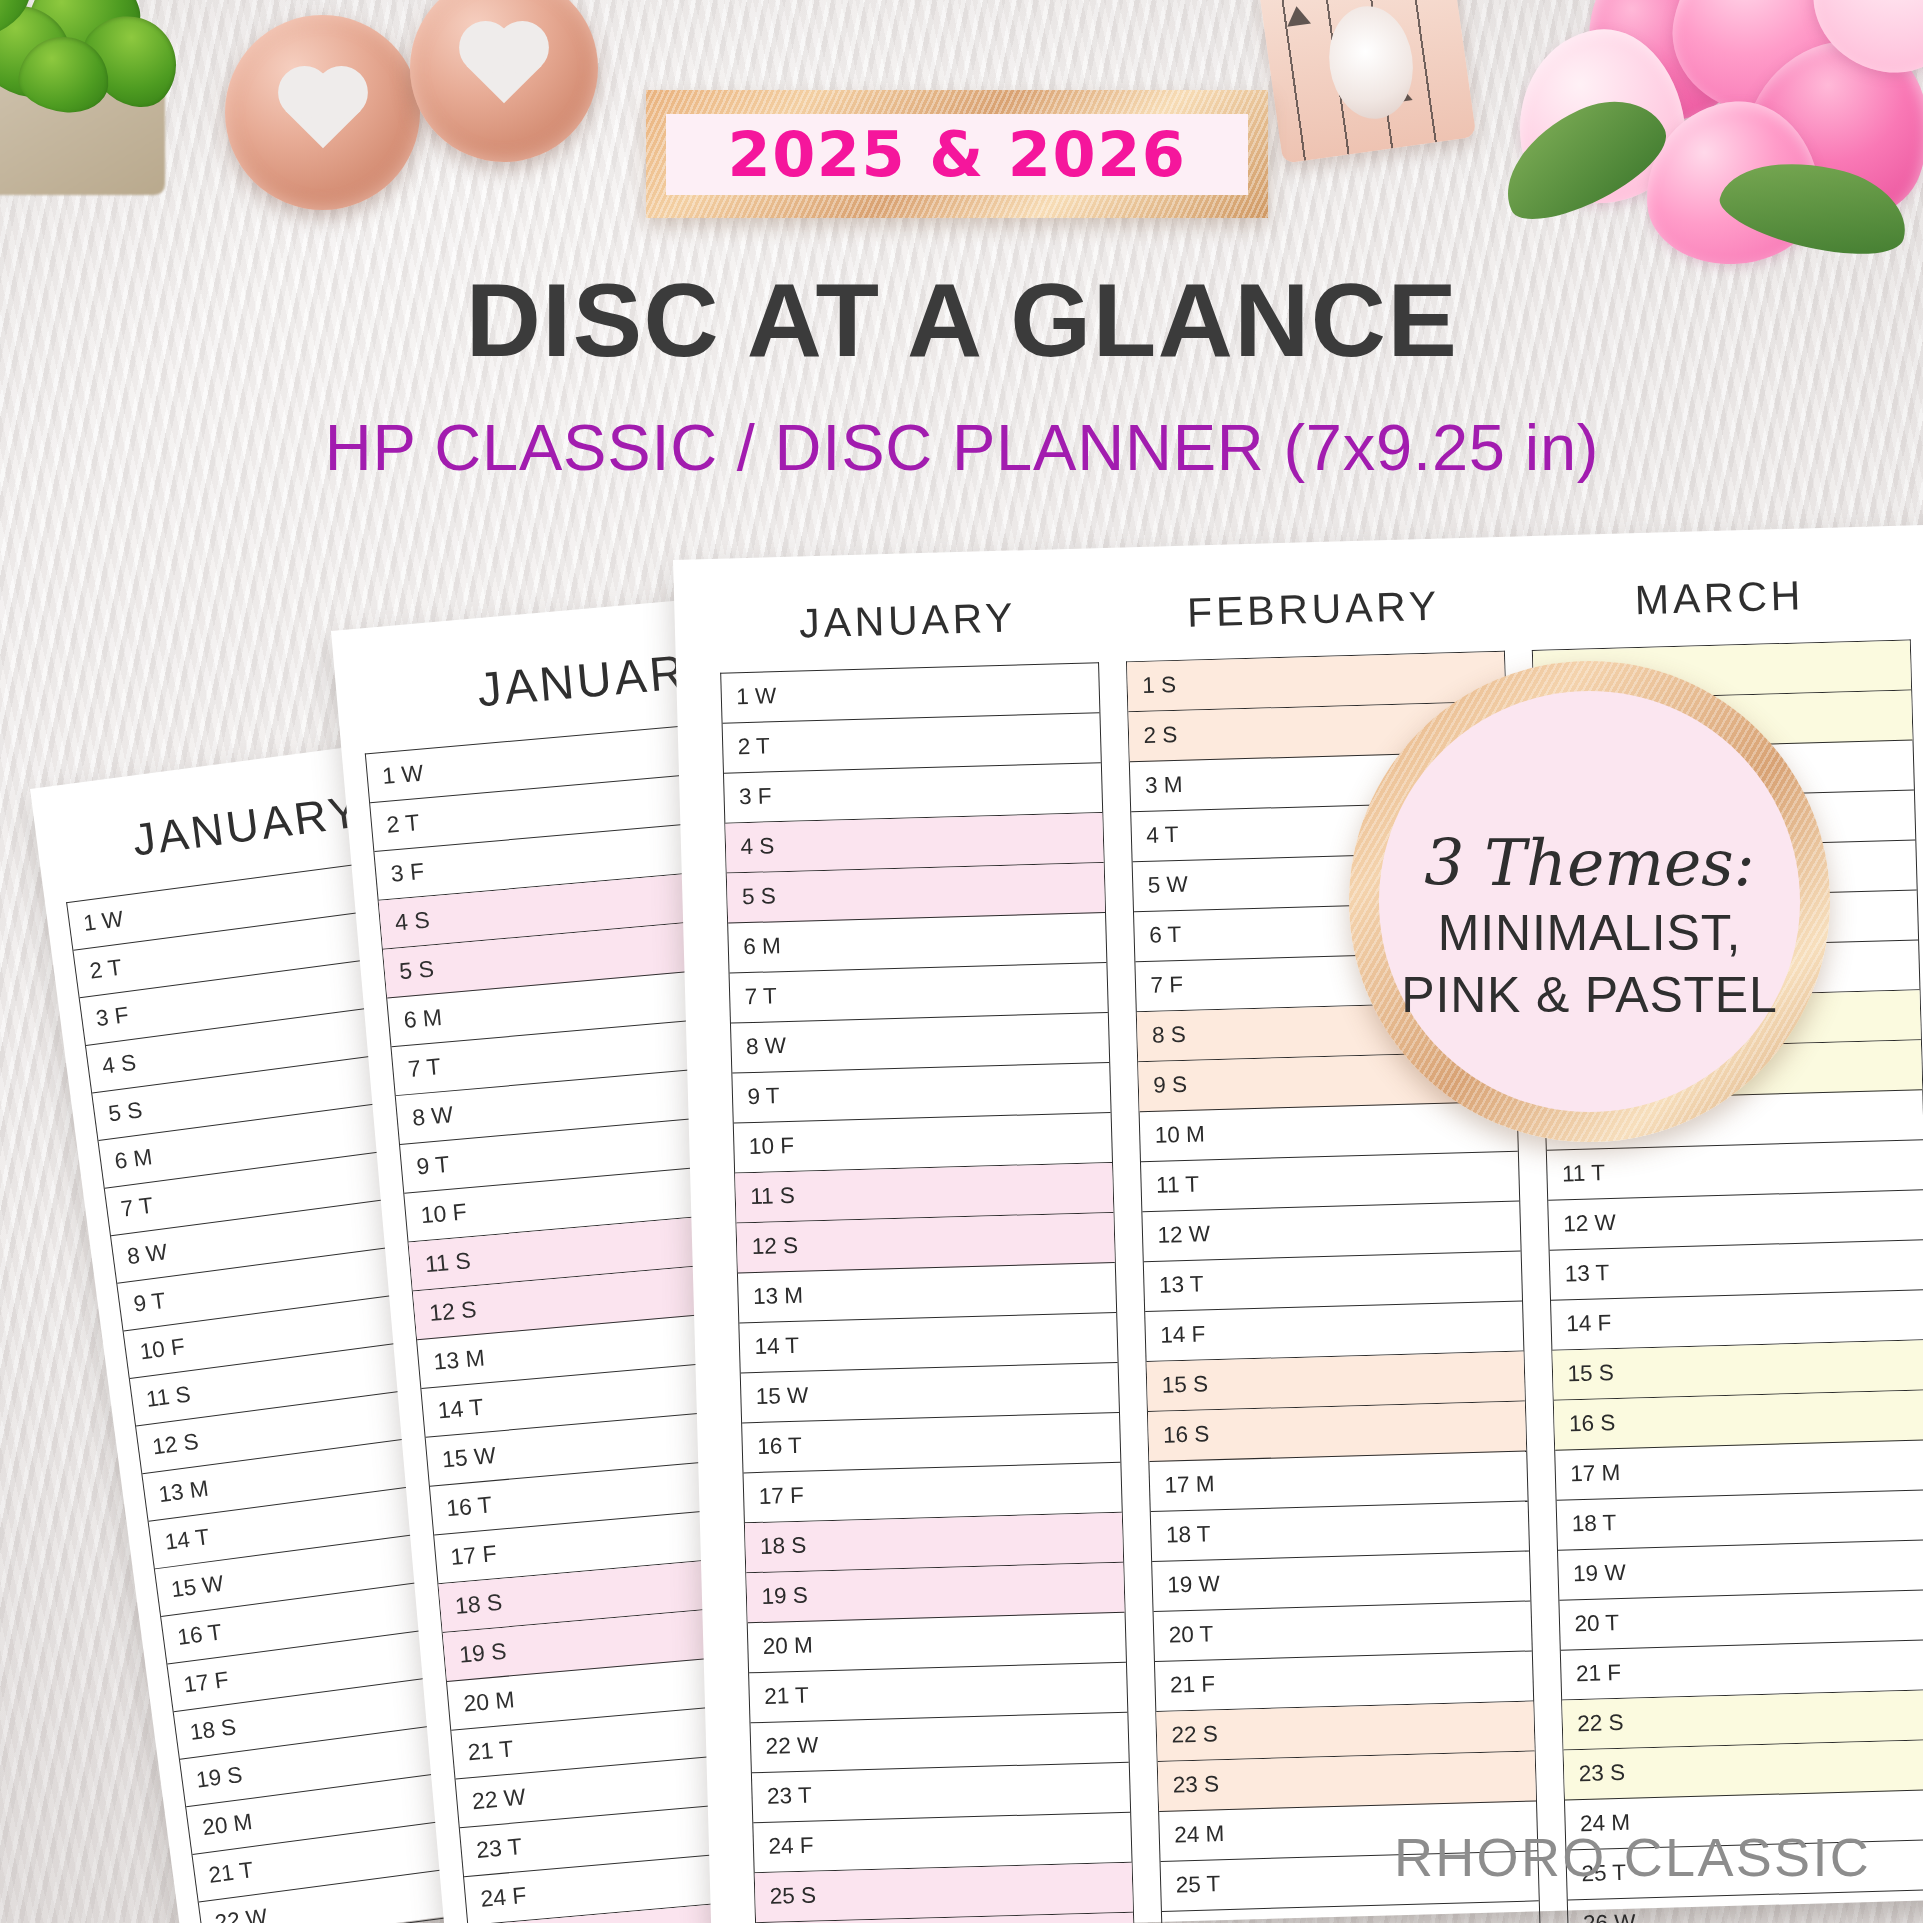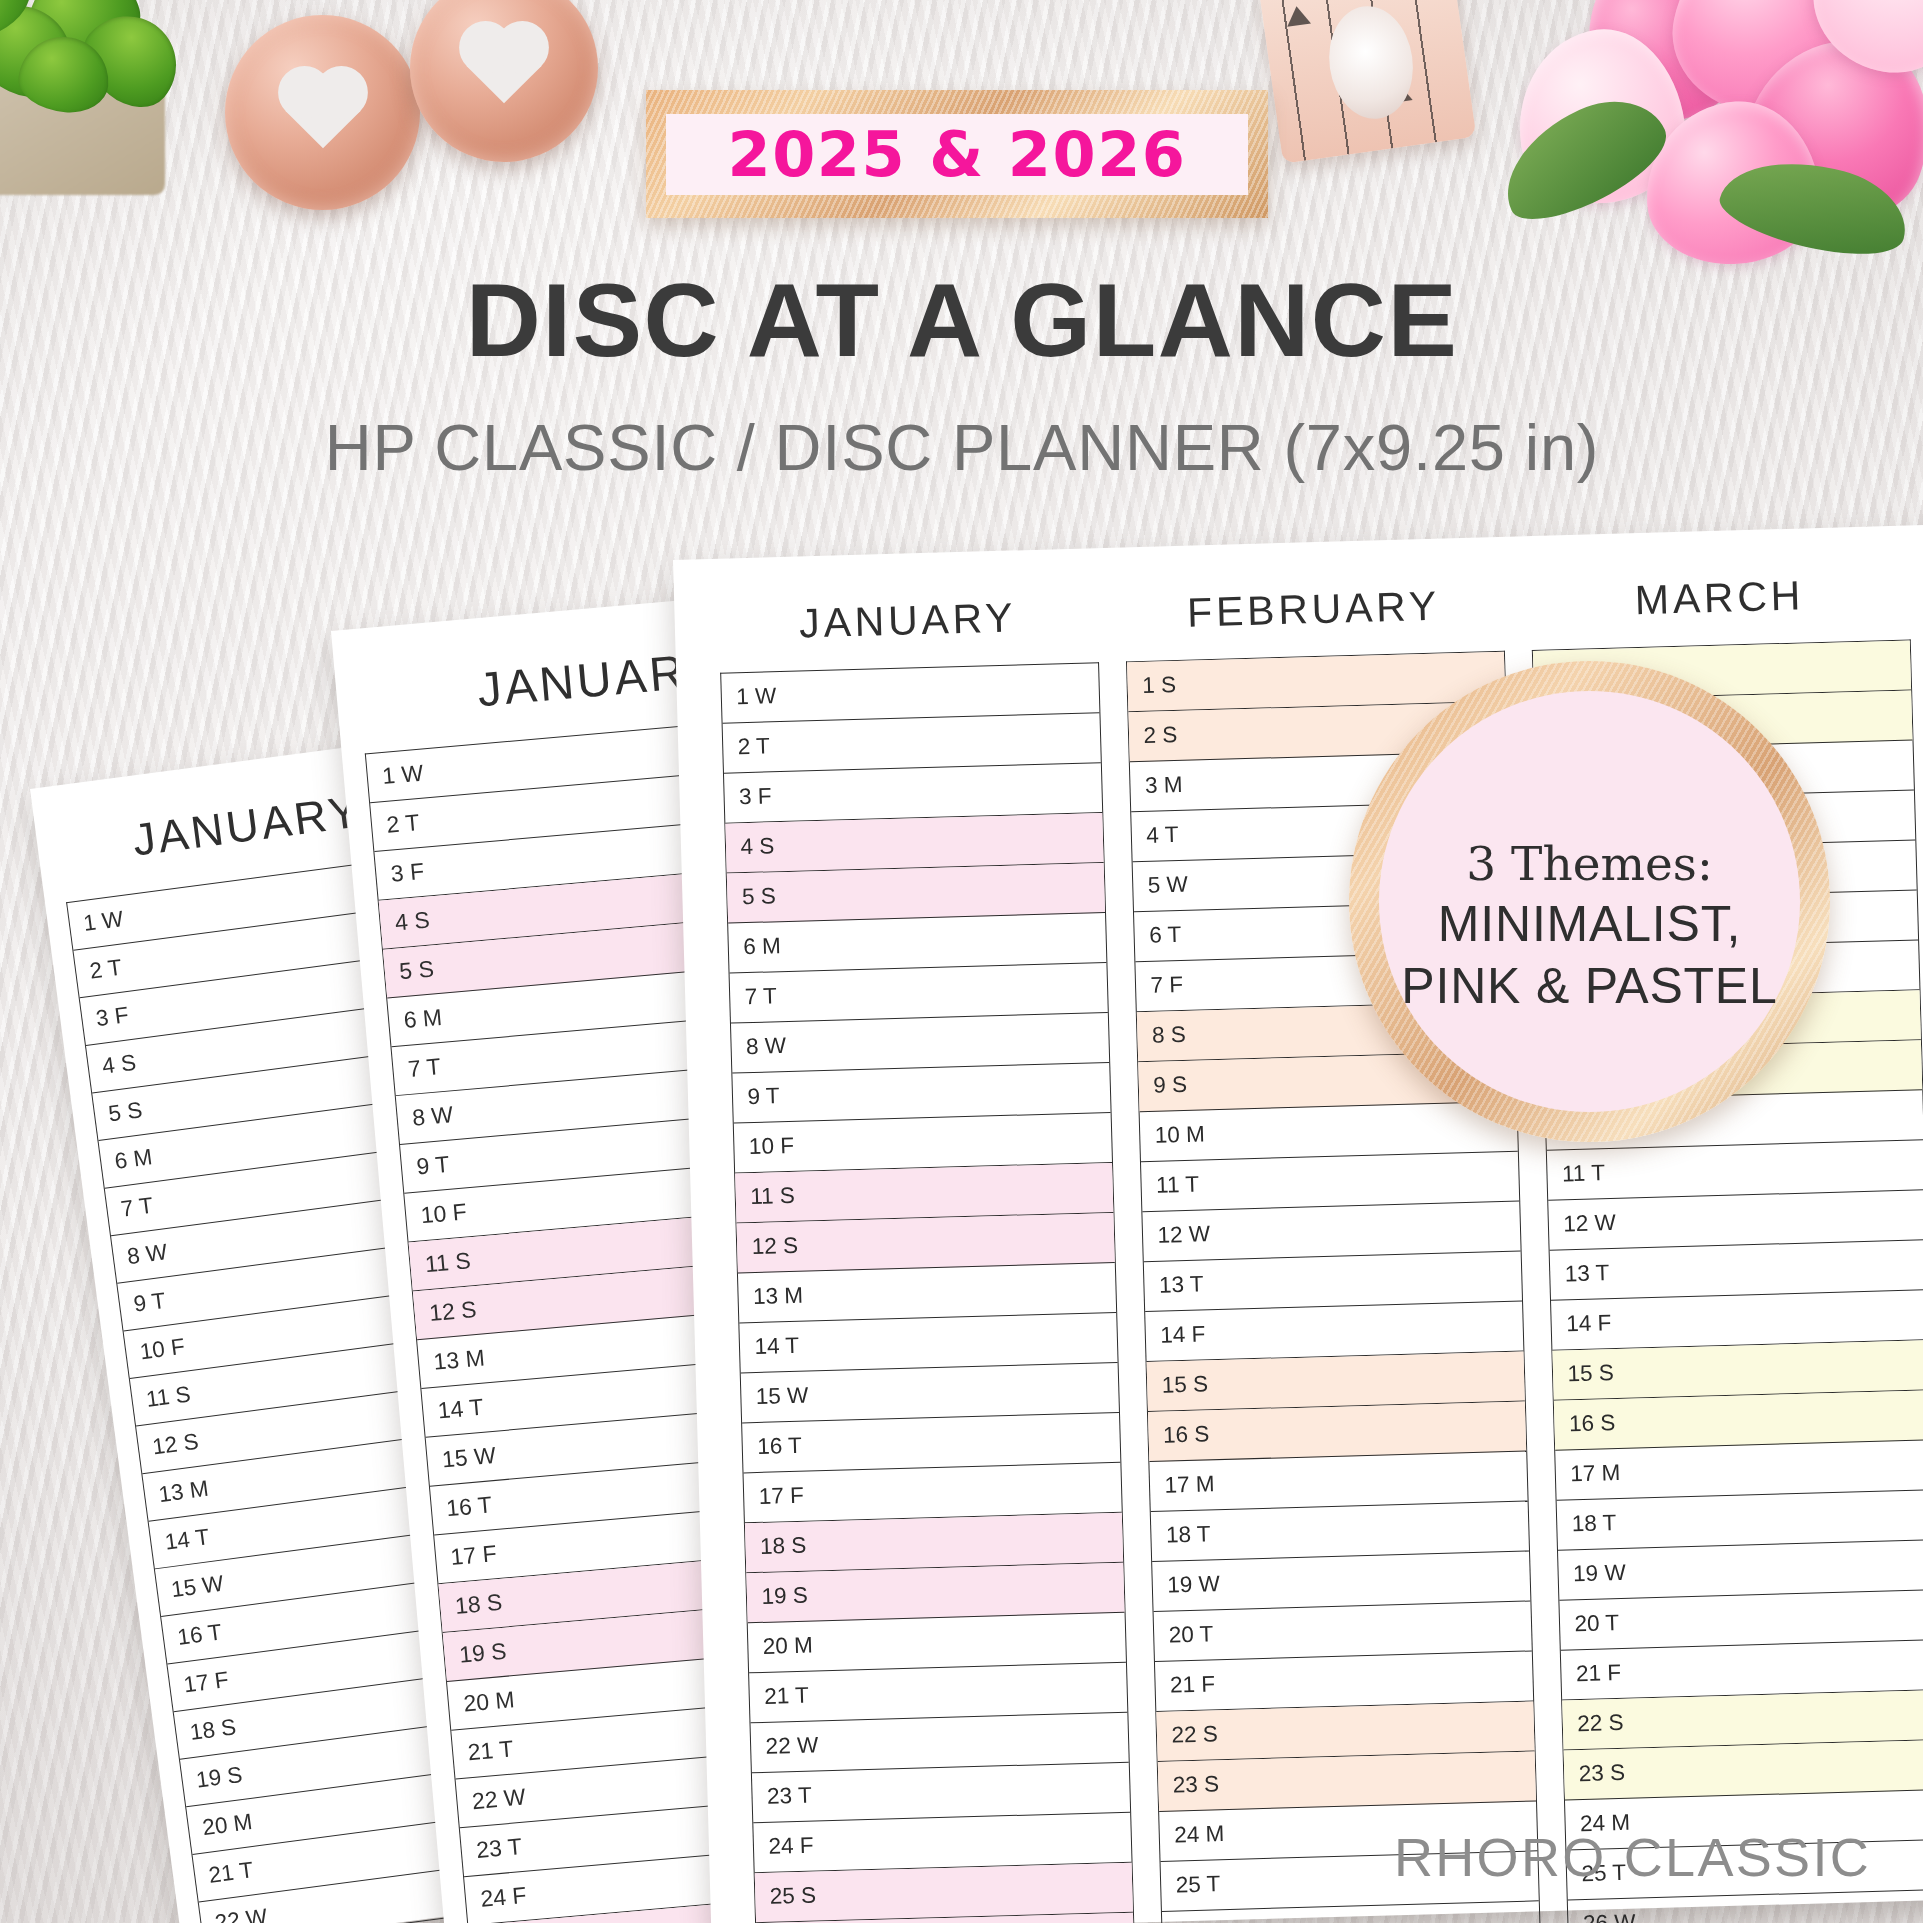--- a/index.html
+++ b/index.html
@@ -63,21 +63,21 @@
        linear-gradient(140deg,#e9b27e 0%,#f3cfa2 22%,#d9a272 48%,#f7dcb5 70%,#cf9863 100%);
      box-shadow:0 7.5px 19.5px rgba(120,80,50,.28);
      display:flex;align-items:center;justify-content:center;}
   .year-inner{background:#fdeff6;width:582px;height:81px;display:flex;align-items:center;justify-content:center;}
   .year-text{font-family:"DejaVu Sans", sans-serif;font-weight:bold;font-size:62px;letter-spacing:1.5px;color:#f5169c;}
 
   .title{position:absolute;left:0;right:0;top:267px;text-align:center;
      font-family:"Liberation Sans", sans-serif;font-weight:bold;font-size:104px;letter-spacing:1.5px;color:#3b3b3b;
      line-height:1.02;}
   .subtitle{position:absolute;left:0;right:0;top:410px;text-align:center;
-     font-family:"Liberation Sans", sans-serif;font-size:65px;letter-spacing:0.8px;color:#737373;}
+     font-family:"Liberation Sans", sans-serif;font-size:65px;letter-spacing:0.8px;color:#a21caf;}
 
   
   .sheet{position:absolute;background:#fff;box-shadow:0 13.5px 30px rgba(95,85,80,.3);}
   .sheet .m-name{text-align:center;font-size:39px;letter-spacing:3px;color:#2f2f2f;}
 
   
   #sheet-back{left:30px;top:789px;width:421px;height:1172px;transform:rotate(-7.5deg);transform-origin:top left;}
   #sheet-back .m-name{margin-top:39px;font-size:45px;}
   #sheet-back .rows{margin:25.6px 21px 0 21px;border:1.5px solid #2f2f2f;border-bottom:none;}
   #sheet-back .row{height:47px;border-bottom:1.5px solid #2f2f2f;display:flex;align-items:center;padding-left:13.5px;font-size:22.5px;color:#2f2f2f;}
@@ -101,21 +101,21 @@
 
   
   .themes{position:absolute;left:1349px;top:661px;width:481px;height:481px;border-radius:50%;
      background:
        repeating-linear-gradient(120deg, rgba(255,255,255,.3) 0 2.3px, rgba(255,255,255,0) 2.3px 6px),
        linear-gradient(135deg,#e0a877 0%,#f4d3ad 25%,#d8a274 55%,#f7dfbd 78%,#cf9a68 100%);
      box-shadow:0 10.5px 25.6px rgba(120,80,50,.3);
      display:flex;align-items:center;justify-content:center;}
   .themes-inner{width:421px;height:421px;border-radius:50%;background:#fbe6f0;
      display:flex;flex-direction:column;align-items:center;justify-content:center;gap:4.5px;}
-  .themes-h{font-family:"DejaVu Serif", serif;font-size:47px;color:#2f2f2f;margin-top:48px;}
+  .themes-h{font-family:"DejaVu Serif", serif;font-style:italic;font-size:63px;color:#2f2f2f;margin-top:48px;}
   .themes-l{font-family:"Liberation Sans", sans-serif;font-size:50px;color:#2f2f2f;letter-spacing:0.8px;text-align:center;line-height:1.15;}
 
   
   .watermark{position:absolute;right:53px;bottom:36px;font-size:54px;letter-spacing:2.3px;color:#8d8d8d;}
 </style>
 </head>
 <body>
 
 <div class="bg"></div>
 <div class="bg-vig"></div>

